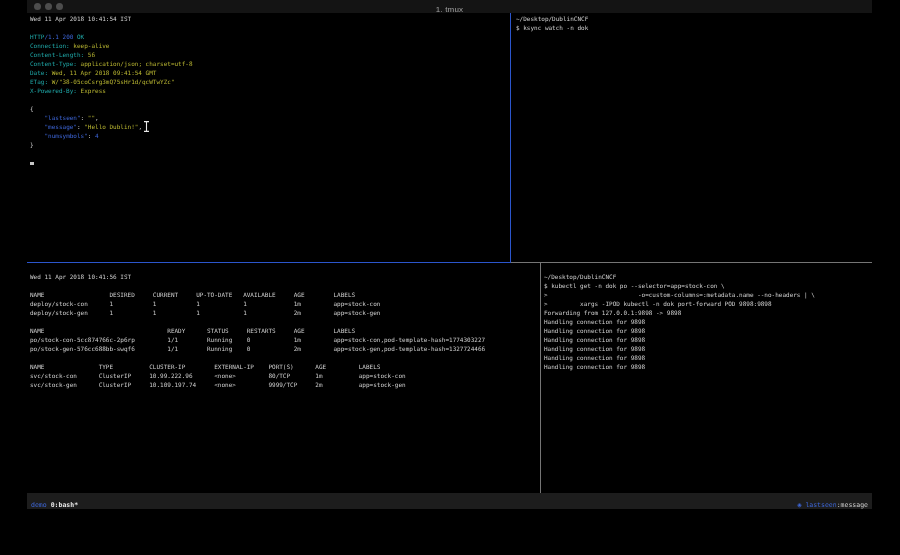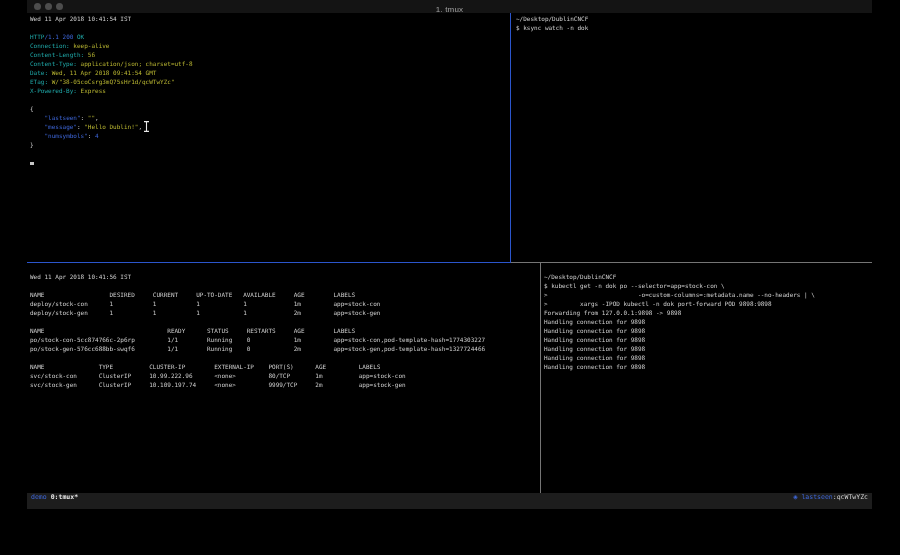--- a/index.html
+++ b/index.html
@@ -17,21 +17,21 @@
   .pane div{height:9px;}
   .p-tl{left:3px;top:1px;}
   .p-tr{left:489px;top:1px;}
   .p-bl{left:3px;top:259px;}
   .p-br{left:517px;top:259px;}
   .vborder-top{position:absolute;left:483px;top:0;width:1px;height:250px;background:var(--border_blue);}
   .hborder-left{position:absolute;left:0;top:249px;width:484px;height:1px;background:var(--border_blue);}
   .hborder-right{position:absolute;left:484px;top:249px;width:361px;height:1px;background:var(--border_grey);}
   .vborder-bottom{position:absolute;left:513px;top:250px;width:1px;height:230px;background:var(--border_grey);}
   .statusbar{position:absolute;left:0;top:493px;width:845px;height:16px;background:var(--statusbar_bg);
-             font-size:6.5px;display:flex;align-items:flex-start;justify-content:space-between;
+             font-size:6.5px;display:flex;align-items:flex-end;justify-content:space-between;
              padding:0 4px;box-sizing:border-box;color:var(--white);}
   .sb-left,.sb-right{display:flex;align-items:center;gap:4px;white-space:pre;}
   .c-w{color:var(--white);}
   .c-cy{color:var(--cyan);}
   .c-bl{color:var(--blue);}
   .c-ye{color:var(--yellow);}
   .c-cur{display:inline-block;width:4px;height:3px;background:#c6c6c6;}
   .sb-session{color:var(--blue);}
   .sb-window{color:#e8e8e8;font-weight:bold;}
   .kube-icon{color:var(--blue);}
@@ -59,22 +59,22 @@
     <div class="pane p-bl"><div>Wed 11 Apr 2018 10:41:56 IST</div><div>&nbsp;</div><div>NAME                  DESIRED     CURRENT     UP-TO-DATE   AVAILABLE     AGE        LABELS</div><div>deploy/stock-con      1           1           1            1             1m         app=stock-con</div><div>deploy/stock-gen      1           1           1            1             2m         app=stock-gen</div><div>&nbsp;</div><div>NAME                                  READY      STATUS     RESTARTS     AGE        LABELS</div><div>po/stock-con-5cc874766c-2p6rp         1/1        Running    0            1m         app=stock-con,pod-template-hash=1774303227</div><div>po/stock-gen-576cc688bb-swqf6         1/1        Running    0            2m         app=stock-gen,pod-template-hash=1327724466</div><div>&nbsp;</div><div>NAME               TYPE          CLUSTER-IP        EXTERNAL-IP    PORT(S)      AGE         LABELS</div><div>svc/stock-con      ClusterIP     10.99.222.96      &lt;none&gt;         80/TCP       1m          app=stock-con</div><div>svc/stock-gen      ClusterIP     10.109.197.74     &lt;none&gt;         9999/TCP     2m          app=stock-gen</div></div>
     <div class="pane p-br"><div>~/Desktop/DublinCNCF</div><div>$ kubectl get -n dok po --selector=app=stock-con \</div><div>&gt;                         -o=custom-columns=:metadata.name --no-headers | \</div><div>&gt;         xargs -IPOD kubectl -n dok port-forward POD 9898:9898</div><div>Forwarding from 127.0.0.1:9898 -&gt; 9898</div><div>Handling connection for 9898</div><div>Handling connection for 9898</div><div>Handling connection for 9898</div><div>Handling connection for 9898</div><div>Handling connection for 9898</div><div>Handling connection for 9898</div></div>
 
     <div class="vborder-top"></div>
     <div class="hborder-left"></div>
     <div class="hborder-right"></div>
     <div class="vborder-bottom"></div>
   </div>
 
   <div class="statusbar">
-    <div class="sb-left"><span class="sb-session">demo</span><span class="sb-window">0:tmux*</span></div>
-    <div class="sb-right"><span class="kube-icon">◉</span><span><span class="kube-ctx">lastseen</span><span class="kube-ns">:qcWTwYZc</span></span></div>
+    <div class="sb-left"><span class="sb-session">demo</span><span class="sb-window">0:bash*</span></div>
+    <div class="sb-right"><span class="kube-icon">◉</span><span><span class="kube-ctx">lastseen</span><span class="kube-ns">:message</span></span></div>
   </div>
 
 </div>
 
 <svg class="ibeam" viewBox="0 0 7 11">
   <g stroke="#e8e8e8" stroke-width="1.1" fill="none">
     <path d="M1 0.6 H6 M3.5 0.6 V10.4 M1 10.4 H6"></path>
   </g>
 </svg>
 

